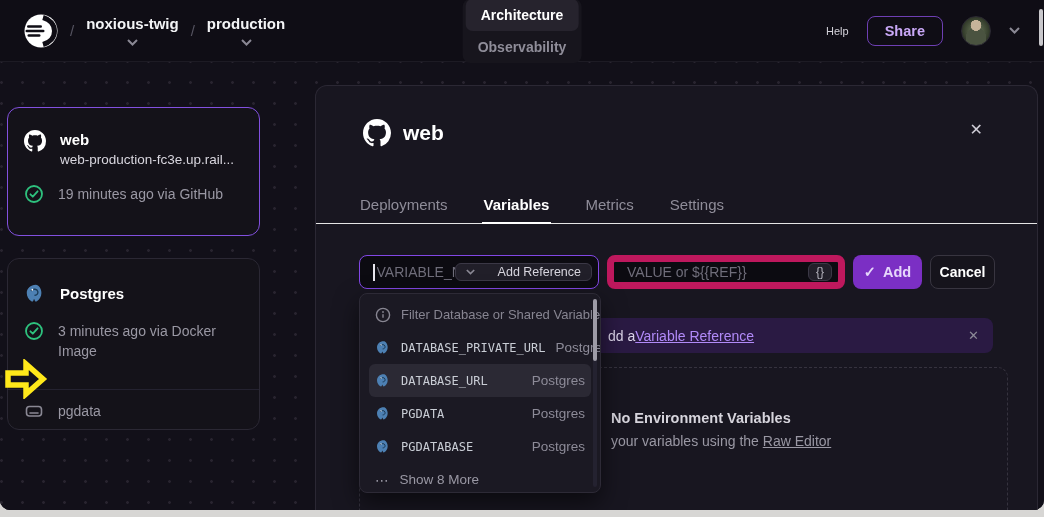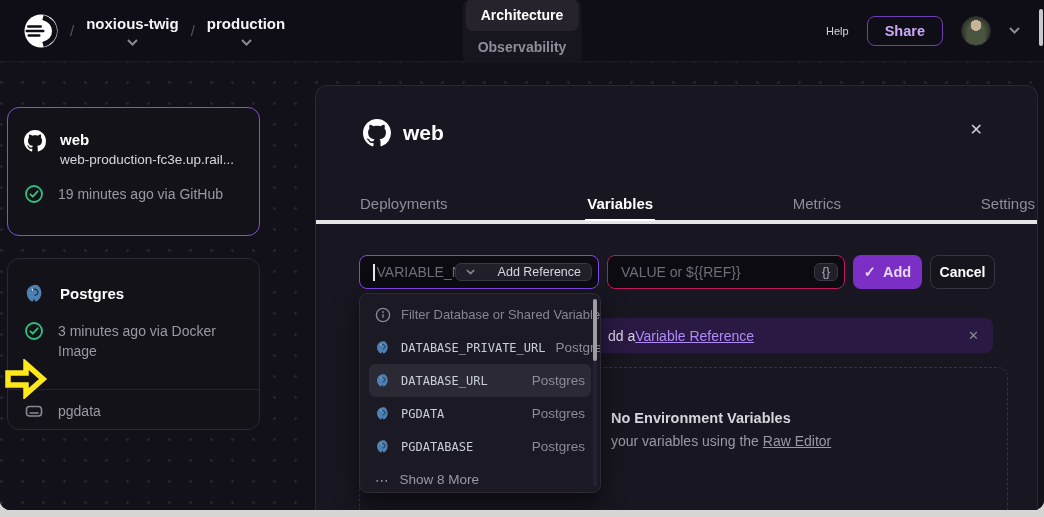--- a/index.html
+++ b/index.html
@@ -95,36 +95,36 @@
     display:flex; align-items:center; gap:12px;
   }
   .panel-title { font-size:21px; font-weight:700; color:#ffffff; }
   .panel-close {
     position:absolute; right:14px; top:1px;
     background:none; border:none; color:#cfcdd6; font-size:16px;
     font-family:inherit; cursor:pointer;
   }
   .panel-tabs {
     position:absolute; left:0; right:0; top:100px; height:38px;
-    border-bottom:4px solid #e5e5e5;
-    display:flex; gap:32px; padding-left:42px;justify-content:space-between;
+    border-bottom:1px solid #e5e5e5;
+    display:flex; gap:32px; padding-left:42px;
   }
   .ptab {
     position:relative; background:none; border:none; cursor:pointer;
     color:#8f8d99; font-family:inherit; font-size:15px; padding:0 2px;
   }
   .ptab.active { color:#ffffff; font-weight:700; }
   .ptab.active::after {
     content:""; position:absolute; left:0; right:0; bottom:-1px; height:2px; background:#ffffff;
   }
   
   .var-form { position:absolute; left:43px; top:169px; height:34px; display:flex; gap:8px; z-index:6; }
   .fake-input {
     position:relative; height:34px; background:#0c0b11;
-    border:1px solid #be185d; border-radius:8px;
+    border:7px solid #be185d; border-radius:8px;
     display:flex; align-items:center; padding:0 6px 0 13px; cursor:text;
   }
   .fake-input.focused { border:1.5px solid #8247e5; }
   .ph { color:#6f6d7a; font-size:14px; white-space:nowrap; overflow:hidden; }
   .caret { width:1.5px; height:17px; background:#e8e6ee; margin-right:2px; flex:0 0 auto; }
   .name-input { width:240px; }
   .value-input { width:238px; justify-content:space-between; }
   .chip {
     margin-left:auto; background:#211f29; border:1px solid #3b3846; border-radius:6px;
     color:#d7d5de; font-size:12.5px; font-family:inherit;

